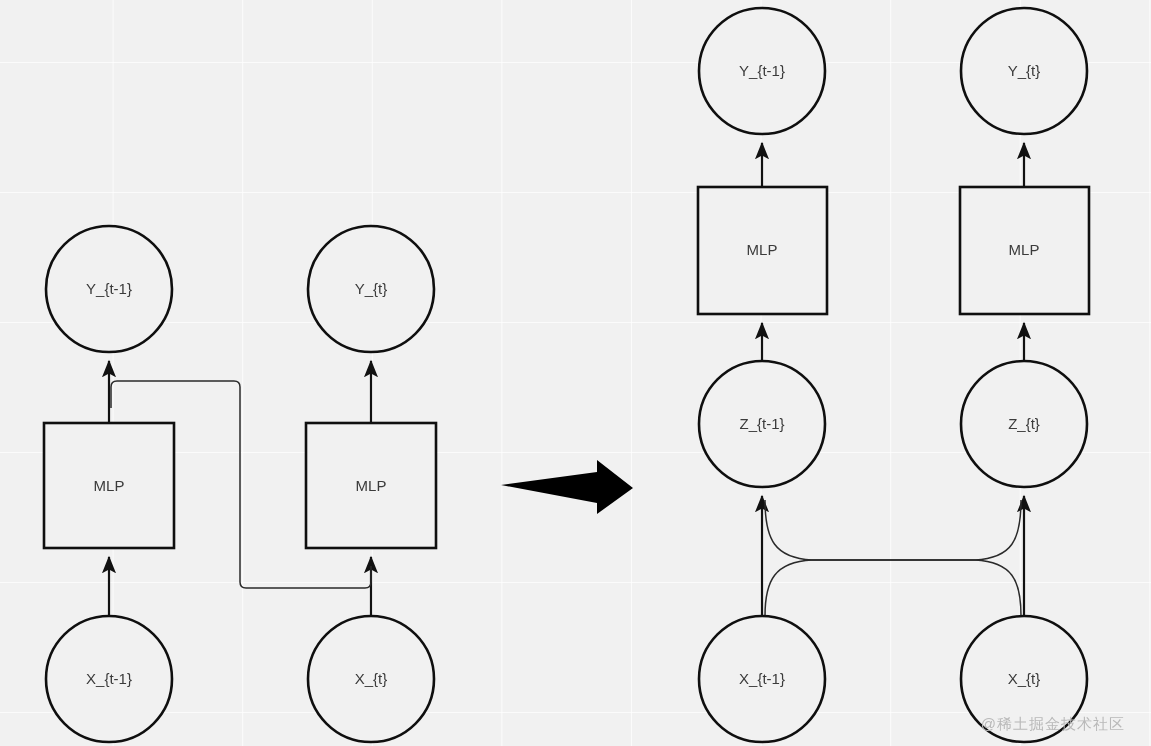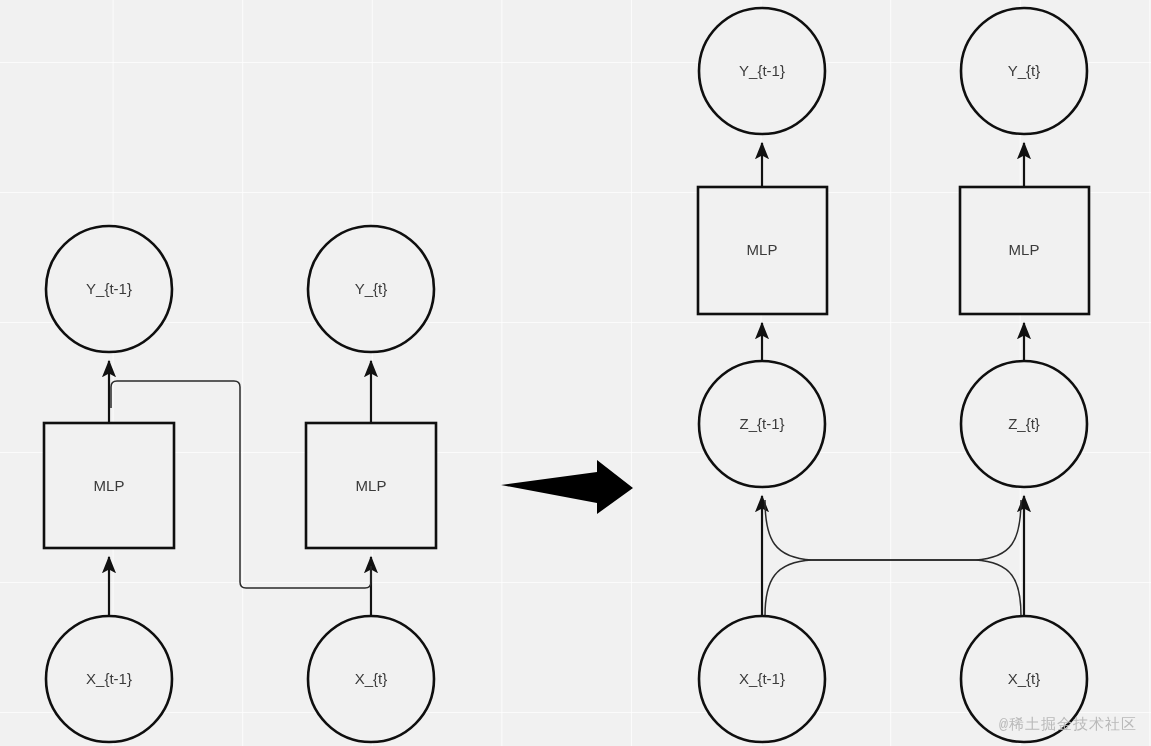--- a/index.html
+++ b/index.html
@@ -57,23 +57,23 @@
   .edge-thin {
     fill: none;
     stroke: #2a2a2a;
     stroke-width: 1.5;
   }
   .big-arrow {
     fill: #000000;
   }
   #watermark {
     position: absolute;
-    right: 14px;
+    right: 26px;
     bottom: 12px;
-    font-family: Liberation Mono, monospace;
+    font-family: Liberation Sans, sans-serif;
     font-size: 15px;
     color: #b9b9b9;
     letter-spacing: 1px;
     -webkit-user-select: none;
     user-select: none;
     pointer-events: none;
   }
 </style>
 </head>
 <body>

